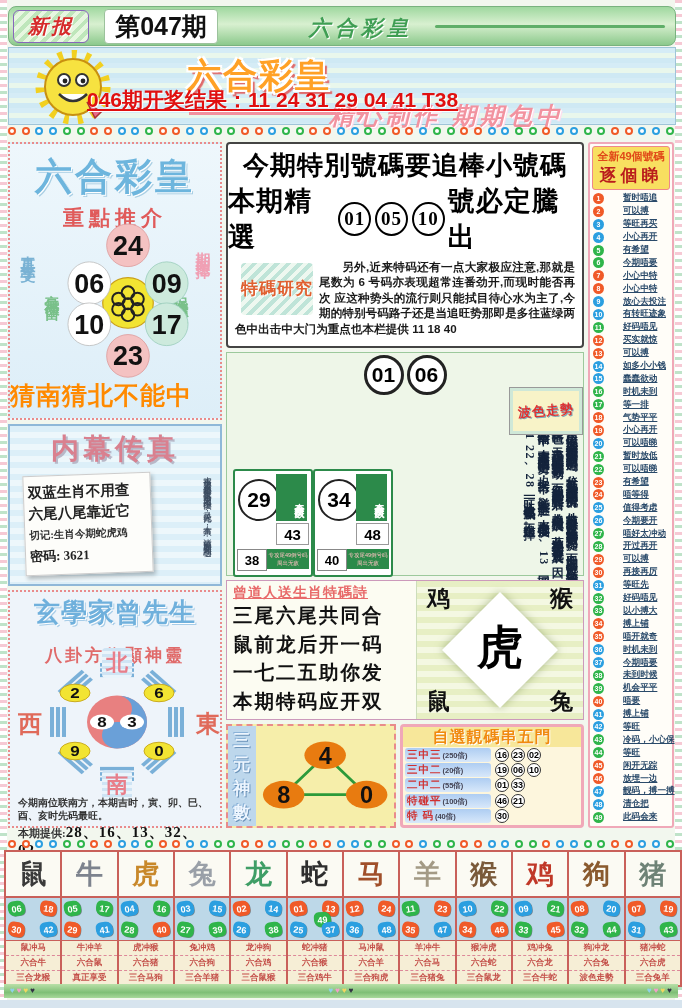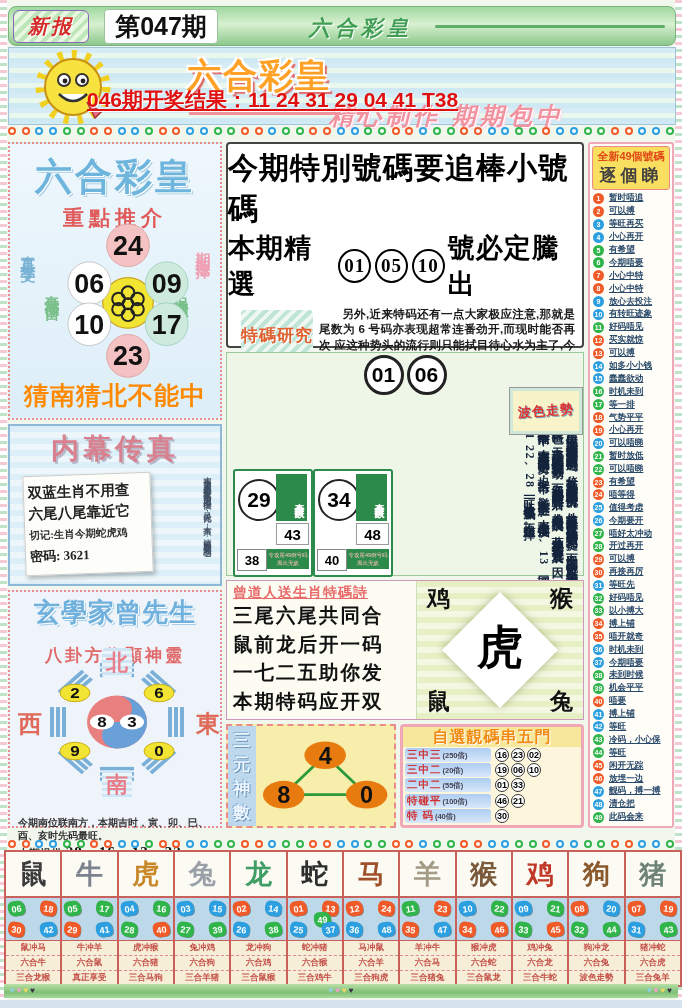--- a/index.html
+++ b/index.html
@@ -37,21 +37,21 @@
   
   .box{position:absolute;box-sizing:border-box;}
   .dotted{border:2px dotted #e98b8b;}
   
   .box-recommend{left:8px;top:142px;width:214px;height:278px;background:linear-gradient(180deg,#eef7fc,#ddeef8);}
   .rec-title{margin-top:8px;text-align:center;font-weight:900;font-size:37px;color:#6db5dd;letter-spacing:3px;
        text-shadow:1px 1px 0 #fff,2px 2px 0 #aacfe4;}
   .rec-sub{text-align:center;font-weight:700;font-size:21px;color:#e05a5a;letter-spacing:5px;margin-top:2px;
        font-family:"Liberation Serif",serif;}
   .vlabel{position:absolute;writing-mode:vertical-rl;font-weight:900;font-size:15px;letter-spacing:4px;}
-  .rec-foot{position:absolute;left:0;right:0;bottom:6px;text-align:center;font-weight:900;font-size:25px;color:#ff8a00;
+  .rec-foot{position:absolute;left:0;right:0;bottom:6px;font-weight:900;font-size:25px;color:#ff8a00;
        letter-spacing:1px;}
   .box-insider{left:8px;top:424px;width:214px;height:162px;background:repeating-linear-gradient(180deg,#dcEff8 0 6px,#edf7fb 6px 12px);border:2px solid #8fb8d8;}
   .ins-title{text-align:center;margin-top:4px;font-weight:900;font-size:28px;color:#d9808f;letter-spacing:4px;
        text-shadow:2px 2px 0 #b8b8c8;font-family:"Liberation Serif",serif;}
   .ins-note{position:absolute;left:14px;top:48px;width:128px;height:100px;background:#fdfdfa;border:1px solid #ccc;
        box-shadow:2px 3px 4px rgba(0,0,0,.25);transform:rotate(-2deg);padding:6px 4px;box-sizing:border-box;
        font-family:"Liberation Serif",serif;}
   .ins-l1{font-weight:900;font-size:14.5px;color:#222;line-height:1.45;}
   .ins-l2{font-weight:700;font-size:10.5px;color:#333;margin-top:4px;}
   .ins-l3{font-weight:900;font-size:13px;color:#222;margin-top:5px;}
@@ -62,29 +62,29 @@
        text-shadow:1px 1px 0 #fff,2px 2px 0 #a8cde8;font-family:"Liberation Serif",serif;}
   .mas-sub{text-align:center;font-weight:700;font-size:17px;color:#e06a6a;letter-spacing:3px;margin-top:14px;
        font-family:"Liberation Serif",serif;}
   .bagua{position:absolute;left:7px;top:64px;}
   .dir{position:absolute;font-weight:900;font-family:"Liberation Serif",serif;color:#e87e8a;}
   .dir-n{left:92px;top:56px;font-size:22px;color:#e87e8a;background:repeating-linear-gradient(180deg,#cfe4f4 0 3px,#eaf4fb 3px 6px);padding:0 4px;border-radius:4px;}
   .dir-s{left:92px;top:178px;font-size:22px;background:repeating-linear-gradient(180deg,#cfe4f4 0 3px,#eaf4fb 3px 6px);padding:0 4px;border-radius:4px;}
   .dir-w{left:8px;top:116px;font-size:24px;color:#e06a5a;}
   .dir-e{left:186px;top:116px;font-size:24px;color:#e06a5a;}
   .mas-body{position:absolute;left:8px;right:8px;top:204px;font-family:"Liberation Serif",serif;color:#333;}
-  .mas-t1{font-size:10px;line-height:1.3;font-weight:700;margin-top:20px;}
+  .mas-t1{font-size:10px;line-height:1.3;font-weight:700;}
   .mas-t2{margin-top:1px;font-size:11px;font-weight:700;}
   .mas-t2 b{font-size:15px;letter-spacing:1px;color:#111;}
   .mas-t3{font-size:10px;font-weight:700;margin-top:1px;margin-left:10px;}
   
   .box-special{left:226px;top:142px;width:358px;height:206px;background:#fff;border:2px solid #444;border-radius:4px;}
   .sp-h{display:flex;justify-content:center;align-items:center;gap:2px;font-family:"Liberation Serif",serif;
        font-weight:900;color:#000;}
-  .sp-h1{font-size:30px;margin-top:4px;letter-spacing:1px;}
+  .sp-h1{font-size:26px;margin-top:4px;letter-spacing:1px;}
   .sp-h2{font-size:27px;letter-spacing:1px;}
   .hball{display:inline-flex;width:30px;height:30px;border:2px solid #000;border-radius:50%;align-items:center;
        justify-content:center;font-size:19px;font-weight:900;background:#fff;margin:0 1px;}
   .sp-badge{float:left;width:72px;height:52px;margin:4px 6px 2px 6px;
        background:repeating-linear-gradient(135deg,#bfe4d8 0 4px,#eef8f0 4px 8px);
        display:flex;align-items:center;justify-content:center;font-weight:900;font-size:17px;color:#e06030;
        text-shadow:1px 1px 0 #fff;border-radius:4px;letter-spacing:1px;}
   .sp-body{padding:4px 7px 0 7px;font-size:11.6px;line-height:1.33;color:#1a1a1a;text-align:justify;font-weight:700;}
   .sp-body p{margin:0;text-indent:2em;}
   .box-money{left:226px;top:352px;width:358px;height:224px;background:#eef6e8;border:1px solid #9cc99c;}
@@ -135,22 +135,22 @@
        justify-content:flex-start;padding:0 2px;box-sizing:border-box;height:14px;}
   .wm-name{font-weight:900;font-size:10.5px;color:#d03030;letter-spacing:1px;}
   .wm-odds{font-size:7.5px;color:#445;font-weight:700;margin-left:1px;}
   .wm-balls{display:flex;gap:2px;margin-left:4px;}
   .wm-ball{width:14px;height:14px;border:1.5px solid #333;border-radius:50%;background:#fff;display:flex;align-items:center;
        justify-content:center;font-size:9px;font-weight:900;box-sizing:border-box;}
   
   .box-right{left:588px;top:142px;width:86px;height:686px;background:#fffdf8;border:2px solid #f0a8b8;border-radius:3px;}
   .rt-head{margin:2px;background:#f8df60;border:1px solid #e88;border-radius:3px;text-align:center;padding:2px 0;}
   .rt-h1{font-weight:900;font-size:11px;color:#e04818;letter-spacing:0;}
-  .rt-h2{font-weight:900;font-size:17px;color:#404040;letter-spacing:4px;}
-  .sb-row{display:flex;align-items:center;gap:5px;height:12.9px;padding-left:3px;}
+  .rt-h2{font-weight:900;font-size:17px;color:#b91c1c;letter-spacing:4px;}
+  .sb-row{display:flex;align-items:center;gap:19px;height:12.9px;padding-left:3px;}
   .sb-ball{width:11px;height:11px;border-radius:50%;color:#fff;font-size:7px;font-weight:900;display:flex;
        align-items:center;justify-content:center;flex:none;}
   .sb-text{font-size:8.6px;font-weight:700;color:#2a4a6a;text-decoration:underline;white-space:nowrap;
        font-family:"Liberation Serif",serif;}
   
   .zgrid{position:absolute;left:4px;top:850px;width:674px;display:flex;border:2px solid #c9605a;background:#fff;}
   .zcol{flex:1;border-left:2px solid #c9605a;display:flex;flex-direction:column;}
   .zcol:first-child{border-left:none;}
   .z-animal{height:44px;background:#fbfaf3;display:flex;align-items:center;justify-content:center;border-bottom:2px solid #c9605a;}
   .z-animal span{font-family:"Liberation Serif",serif;font-weight:900;font-size:27px;}

